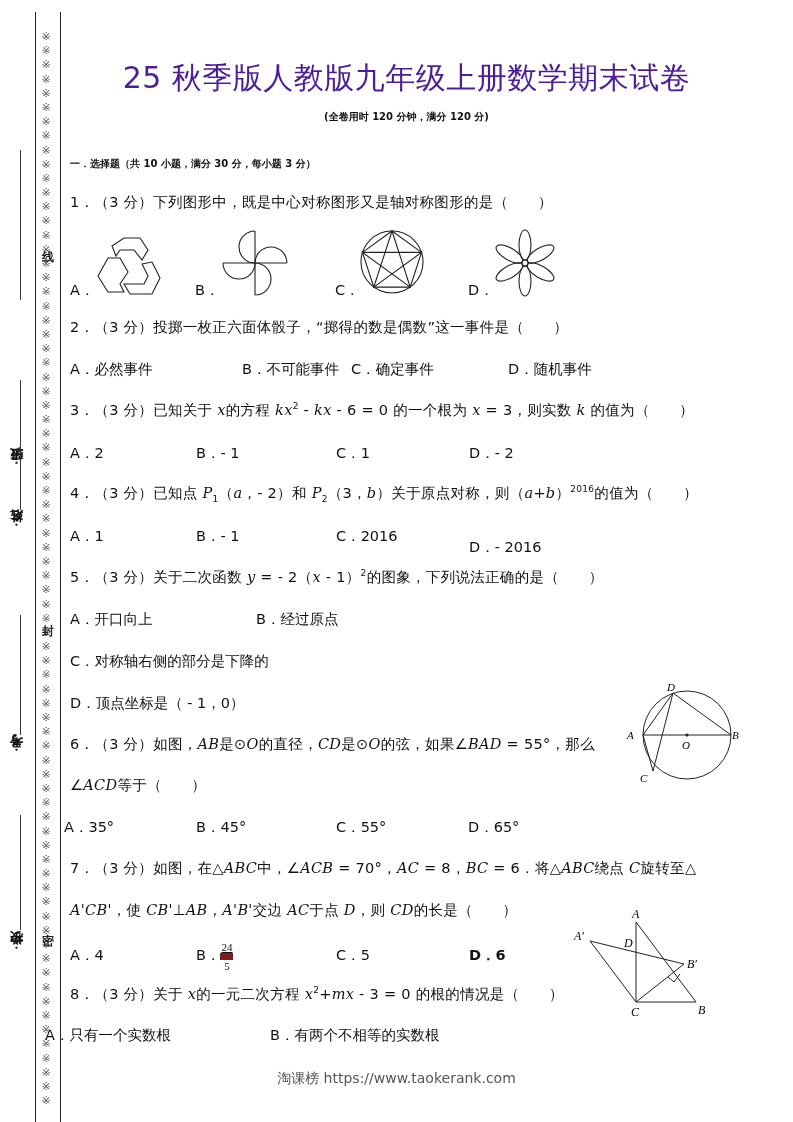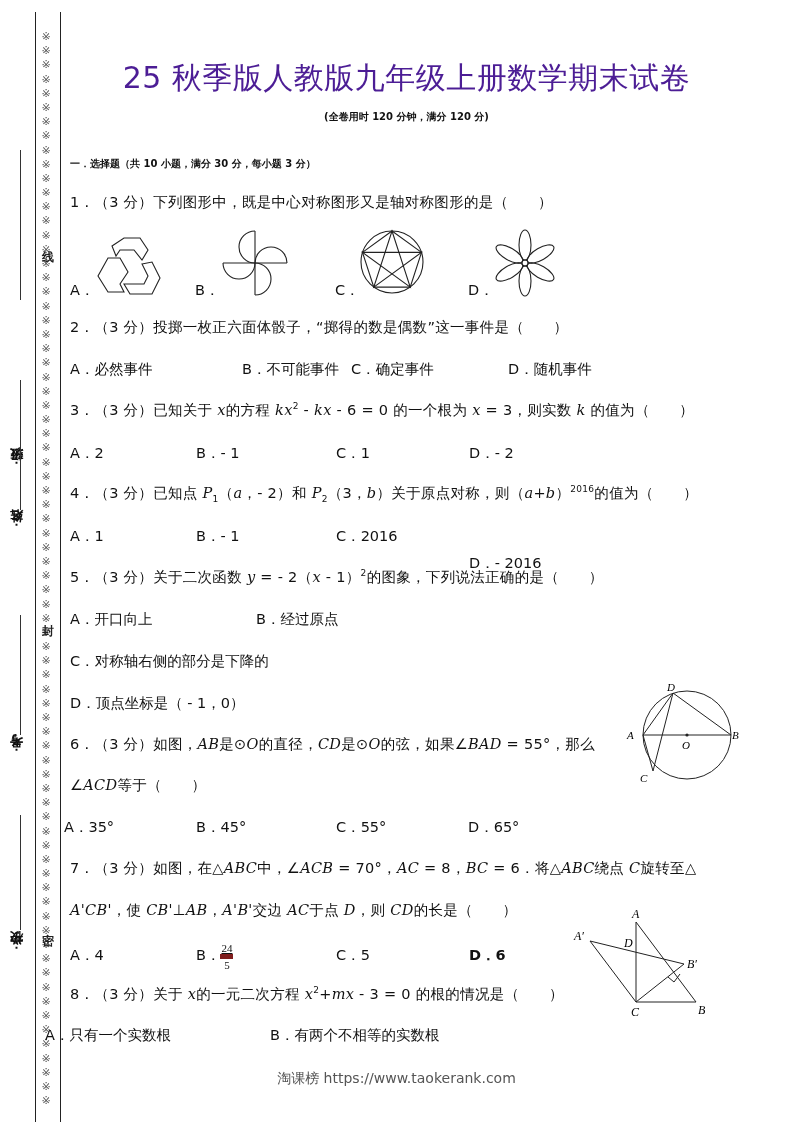--- a/index.html
+++ b/index.html
@@ -17,21 +17,21 @@
   
   .title { position:absolute; left:60px; width:693px; top:58px; text-align:center; font-size:30px; color:#4c1d95; letter-spacing:0.5px; }
   .subtitle { position:absolute; left:60px; width:693px; top:110px; text-align:center; font-size:10px; font-weight:bold; }
   .section { position:absolute; left:70px; top:157px; font-size:10px; font-weight:bold; }
   .line { position:absolute; left:70px; font-size:14.5px; white-space:nowrap; letter-spacing:0.3px; }
   .opt { position:absolute; font-size:14.5px; white-space:nowrap; }
   i, .it { font-family:"DejaVu Serif","Liberation Serif",serif; font-style:italic; }
   sup { font-size:9px; }
   sub { font-size:9px; }
   .frac { display:inline-block; vertical-align:middle; text-align:center; font-family:"Liberation Serif",serif; font-size:11px; line-height:12px; }
-  .frac .num { display:block; border-bottom:5px solid #7f1d1d; padding:0 1px;text-decoration:underline; }
+  .frac .num { display:block; border-bottom:7px solid #7f1d1d; padding:0 1px;text-decoration:underline; }
   .frac .den { display:block; }
   .footer { position:absolute; left:0; width:793px; top:1070px; text-align:center; font-size:14px; color:#555; }
   svg { position:absolute; overflow:visible; }
 </style>
 </head>
 <body>
 
 <div>
   <div class="vline" style="left:35px; top:12px; height:1110px;"></div>
   <div class="vline" style="left:60px; top:12px; height:1110px;"></div>
@@ -198,21 +198,21 @@
 <div class="opt" style="left:196px; top:444px;"><span>B．</span><span>- 1</span></div>
 <div class="opt" style="left:336px; top:444px;"><span>C．</span><span>1</span></div>
 <div class="opt" style="left:469px; top:444px;"><span>D．</span><span>- 2</span></div>
 
 <div class="line" style="top:484px;">
   <span>4．（3 分）</span><span>已知点 </span><i>P</i><sub>1</sub><span>（</span><i>a</i><span>，- 2）和 </span><i>P</i><sub>2</sub><span>（3，</span><i>b</i><span>）关于原点对称，则（</span><i>a+b</i><span>）</span><sup>2016</sup><span>的值为（　　）</span>
 </div>
 <div class="opt" style="left:70px; top:527px;"><span>A．</span><span>1</span></div>
 <div class="opt" style="left:196px; top:527px;"><span>B．</span><span>- 1</span></div>
 <div class="opt" style="left:336px; top:527px;"><span>C．</span><span>2016</span></div>
-<div class="opt" style="left:469px; top:554px;"><span>D．</span><span>- 2016</span></div>
+<div class="opt" style="left:469px; top:538px;"><span>D．</span><span>- 2016</span></div>
 
 <div class="line" style="top:568px;">
   <span>5．（3 分）</span><span>关于二次函数 </span><i>y</i><span> = - 2（</span><i>x</i><span> - 1）</span><sup>2</sup><span>的图象，下列说法正确的是（　　）</span>
 </div>
 <div class="opt" style="left:70px; top:610px;"><span>A．</span><span>开口向上</span></div>
 <div class="opt" style="left:256px; top:610px;"><span>B．</span><span>经过原点</span></div>
 <div class="opt" style="left:70px; top:652px;"><span>C．</span><span>对称轴右侧的部分是下降的</span></div>
 <div class="opt" style="left:70px; top:694px;"><span>D．</span><span>顶点坐标是（ - 1，0）</span></div>
 
 <div class="line" style="top:735px;">

